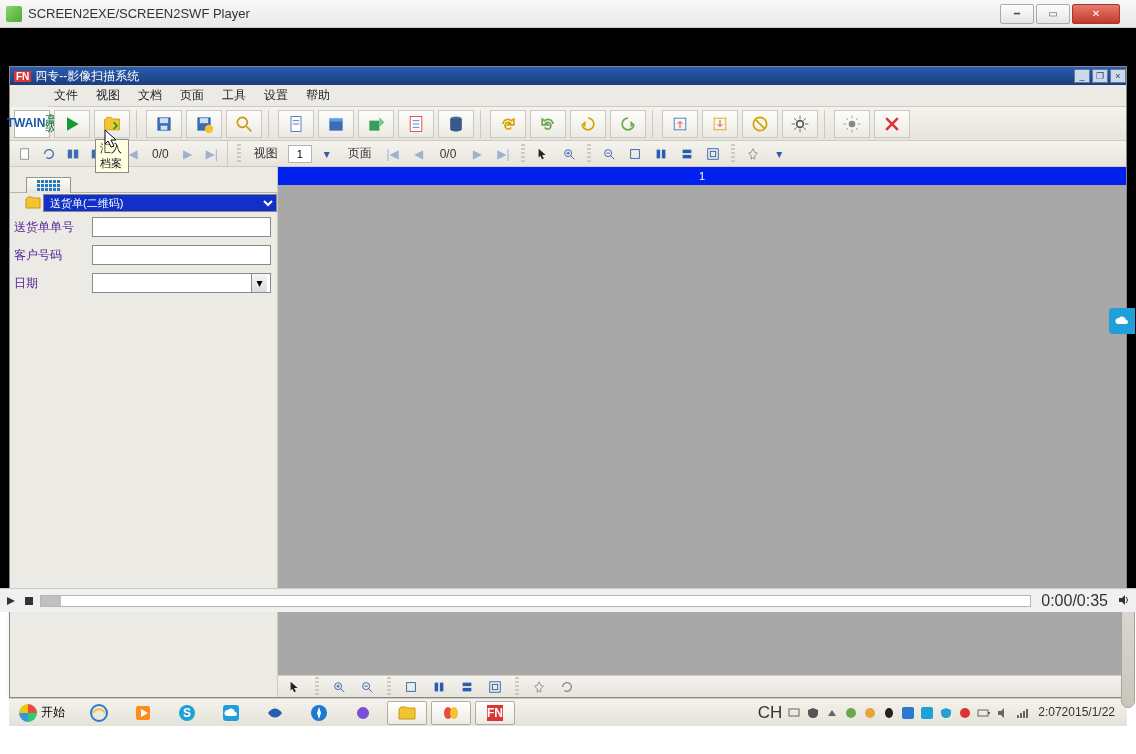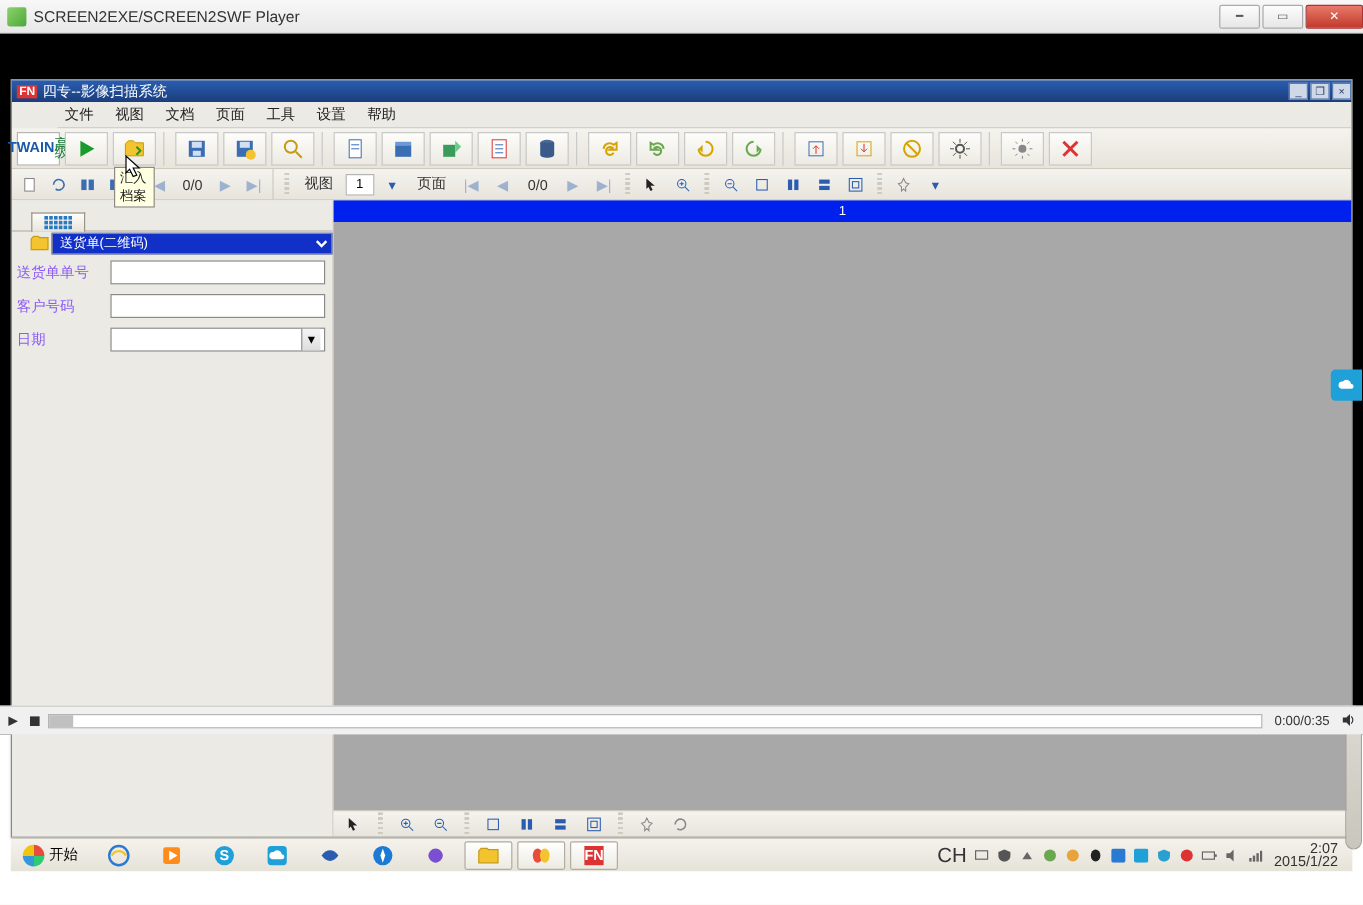--- a/index.html
+++ b/index.html
@@ -1,31 +1,31 @@
 <!DOCTYPE html>
 <html><head>
 <meta charset="utf-8">
 <style>
 * { margin: 0; padding: 0; box-sizing: border-box; font-family: "Microsoft YaHei", Tahoma, Arial, sans-serif; font-size: 12px; }
 body { width: 1136px; height: 754px; background: #fff; overflow: hidden; }
 
 
-.player-titlebar { height: 28px; background: linear-gradient(#f8f8f8,#e8e8e8); border-bottom: 1px solid #ccc; display: flex; align-items: center; padding: 0 0 0 6px; }
+.player-titlebar { height: 28px; background: linear-gradient(#f8f8f8,#e8e8e8); border-bottom: 1px solid #ccc; display: flex; align-items: center; padding: 0 16px 0 6px; }
 .player-titlebar .p-icon { width: 16px; height: 16px; background: linear-gradient(135deg,#8ed36b,#4aa83a); border-radius: 2px; margin-right: 6px; }
 .player-titlebar .p-title { flex: 1; color: #333; font-size: 13px; }
 .player-titlebar .win-btn { width: 34px; height: 20px; margin-left: 2px; display:flex; align-items:center; justify-content:center; border:1px solid #aaa; border-radius:2px; background: linear-gradient(#fdfdfd,#e6e6e6); color:#555; font-size:10px; }
 .player-titlebar .win-btn.close { background: linear-gradient(#e87a6a,#c0392b); color:#fff; border-color:#a33; width:48px; }
 
 .black-area { background: #000; height: 584px; position: relative; }
 .black-top { height: 38px; }
 .black-bottom { position:absolute; bottom:0; left:0; right:0; height:24px; background:#f0f0f0; border-top:1px solid #ccc; display:flex; align-items:center; padding:0 4px; gap:4px;}
 .black-bottom .play-icon { width:14px; height:14px; display:flex; align-items:center; justify-content:center; }
 .black-bottom .seekbar { flex:1; height:12px; background:#fff; border:1px solid #b5b5b5; position:relative; }
 .black-bottom .seekbar::after{content:"";position:absolute;left:0;top:0;bottom:0;width:2%;background:#c0c0c0;}
-.black-bottom .timecode { font-size:11px; color:#333; padding:0 6px; }
+.black-bottom .timecode { font-size:16px; color:#333; padding:0 6px; }
 .black-bottom .speaker { width:14px; height:14px; }
 
 
 .app-window { position:absolute; top:38px; left:9px; width:1118px; height:632px; background:#eceae5; border:1px solid #888; box-shadow: 2px 2px 4px rgba(0,0,0,.4); }
 .app-titlebar { height:18px; background: linear-gradient(#2a5db0,#1a3d7c); display:flex; align-items:center; color:#fff; font-size:11px; padding-left:4px; }
 .app-titlebar .fn-badge { background:#d33; color:#fff; font-weight:bold; font-size:10px; padding:0 2px; margin-right:4px; }
 .app-titlebar .spacer { flex:1; }
 .app-titlebar .tb-btn { width:16px; height:14px; margin-left:2px; background:#cfd8e6; border:1px solid #5a7bb0; color:#2a3f66; font-size:9px; display:flex;align-items:center;justify-content:center; }
 
 .menubar { height:22px; background:#eceae5; border-bottom:1px solid #cfcac0; display:flex; align-items:center; padding:0 6px; gap:18px;margin-left:38px; }
@@ -50,21 +50,21 @@
 .body-area { display:flex; height: calc(100% - 18px - 22px - 34px - 26px); }
 .left-pane { width:268px; background:#eceae5; border-right:1px solid #cfcac0; display:flex; flex-direction:column; }
 .tabrow { height:26px; background:#eceae5; display:flex; align-items:flex-end; padding-left:16px; border-bottom:1px solid #b8b3a7;}
 .tab { border:1px solid #9a9485; border-bottom:none; background:linear-gradient(#fdfdfb,#e7e4dc); padding:2px 10px; display:flex;align-items:center;justify-content:center; margin-bottom:-1px;}
 .kbd-icon{display:grid;grid-template-columns:repeat(6,3px);grid-template-rows:repeat(3,3px);gap:1px;}
 .kbd-icon i{background:#2a7ac0;width:3px;height:3px;}
 .doc-type-row { height:20px; display:flex; align-items:center;margin-left:13px; }
 .doc-type-row .folder-ic{width:20px;height:20px;display:flex;align-items:center;justify-content:center;}
 .doc-type-row select{flex:1;height:18px;background:#1030c8;color:#fff;border:1px solid #888;font-size:11px;padding-left:2px;}
 .field-row { display:flex; align-items:center; padding:4px 6px 4px 4px; gap:6px; }
-.field-row label { width:72px; color:#8b5cf6; }
+.field-row label { width:72px; color:#4c1d95; }
 .field-row input, .field-row .date-field { flex:1; height:20px; border:1px solid #8a8a8a; background:#fff; padding:0 3px; }
 .date-field{display:flex;align-items:center;}
 .date-field .dd{width:16px;height:100%;border-left:1px solid #8a8a8a;background:linear-gradient(#f5f5f5,#ddd);display:flex;align-items:center;justify-content:center;}
 
 .right-pane { flex:1; display:flex; flex-direction:column; }
 .tab-header { height:18px; background:#0020ee; color:#fff; text-align:center; font-size:11px; line-height:18px; }
 .viewer { flex:1; background:#a8a8a8; }
 .status2 { height:22px; background:linear-gradient(#f5f3ee,#e7e4dc); border-top:1px solid #cfcac0; display:flex; align-items:center; padding:0 6px; gap:6px; }
 
 
@@ -72,21 +72,21 @@
 
 
 .win-taskbar { position:absolute; top:670px; left:9px; width:1118px; height:28px; background:linear-gradient(#f4f2ec,#e5e2d8); border-top:1px solid #cfcac0; display:flex; align-items:center; padding:0 4px; }
 .win-taskbar .start { display:flex; align-items:center; gap:4px; padding:0 6px; }
 .win-taskbar .start .orb{width:18px;height:18px;border-radius:50%;background:conic-gradient(#e74c3c 0 90deg,#2ecc71 90deg 180deg,#3498db 180deg 270deg,#f1c40f 270deg 360deg);}
 .win-taskbar .task-icons { display:flex; gap:4px; margin-left:8px; }
 .win-taskbar .task-icons .ti { width:40px; height:24px; border:1px solid transparent; display:flex;align-items:center;justify-content:center; border-radius:2px;}
 .win-taskbar .task-icons .ti.active{border-color:#b0ada2;background:linear-gradient(#fff,#eceae2);}
 .win-taskbar .tray { margin-left:auto; display:flex; align-items:center; gap:5px; padding-right:4px; }
 .win-taskbar .tray .tri{width:14px;height:14px;display:flex;align-items:center;justify-content:center;}
-.win-taskbar .clock{display:flex;flex-direction:column;align-items:flex-end;font-size:10px;color:#333;line-height:11px;padding:0 4px;text-align:right;}
+.win-taskbar .clock{display:flex;flex-direction:row;align-items:flex-end;font-size:10px;color:#333;line-height:11px;padding:0 4px;text-align:right;}
 
 
 .tooltip { position:absolute; top:12px; left:100px; background:#ffffe1; border:1px solid #8a8a8a; padding:1px 4px; font-size:11px; color:#222; z-index:50; }
 
 
 .fake-cursor{position:absolute;top:120px;left:104px;z-index:60;}
 
 
 .side-cloud{position:absolute;right:1px;top:280px;width:26px;height:26px;background:#1fa0d8;border-top-left-radius:4px;border-bottom-left-radius:4px;display:flex;align-items:center;justify-content:center;}
 .side-scroll{position:absolute;right:1px;top:560px;width:14px;height:120px;background:linear-gradient(#dcdad3,#c9c6bc);border:1px solid #a8a598;border-radius:7px;}

